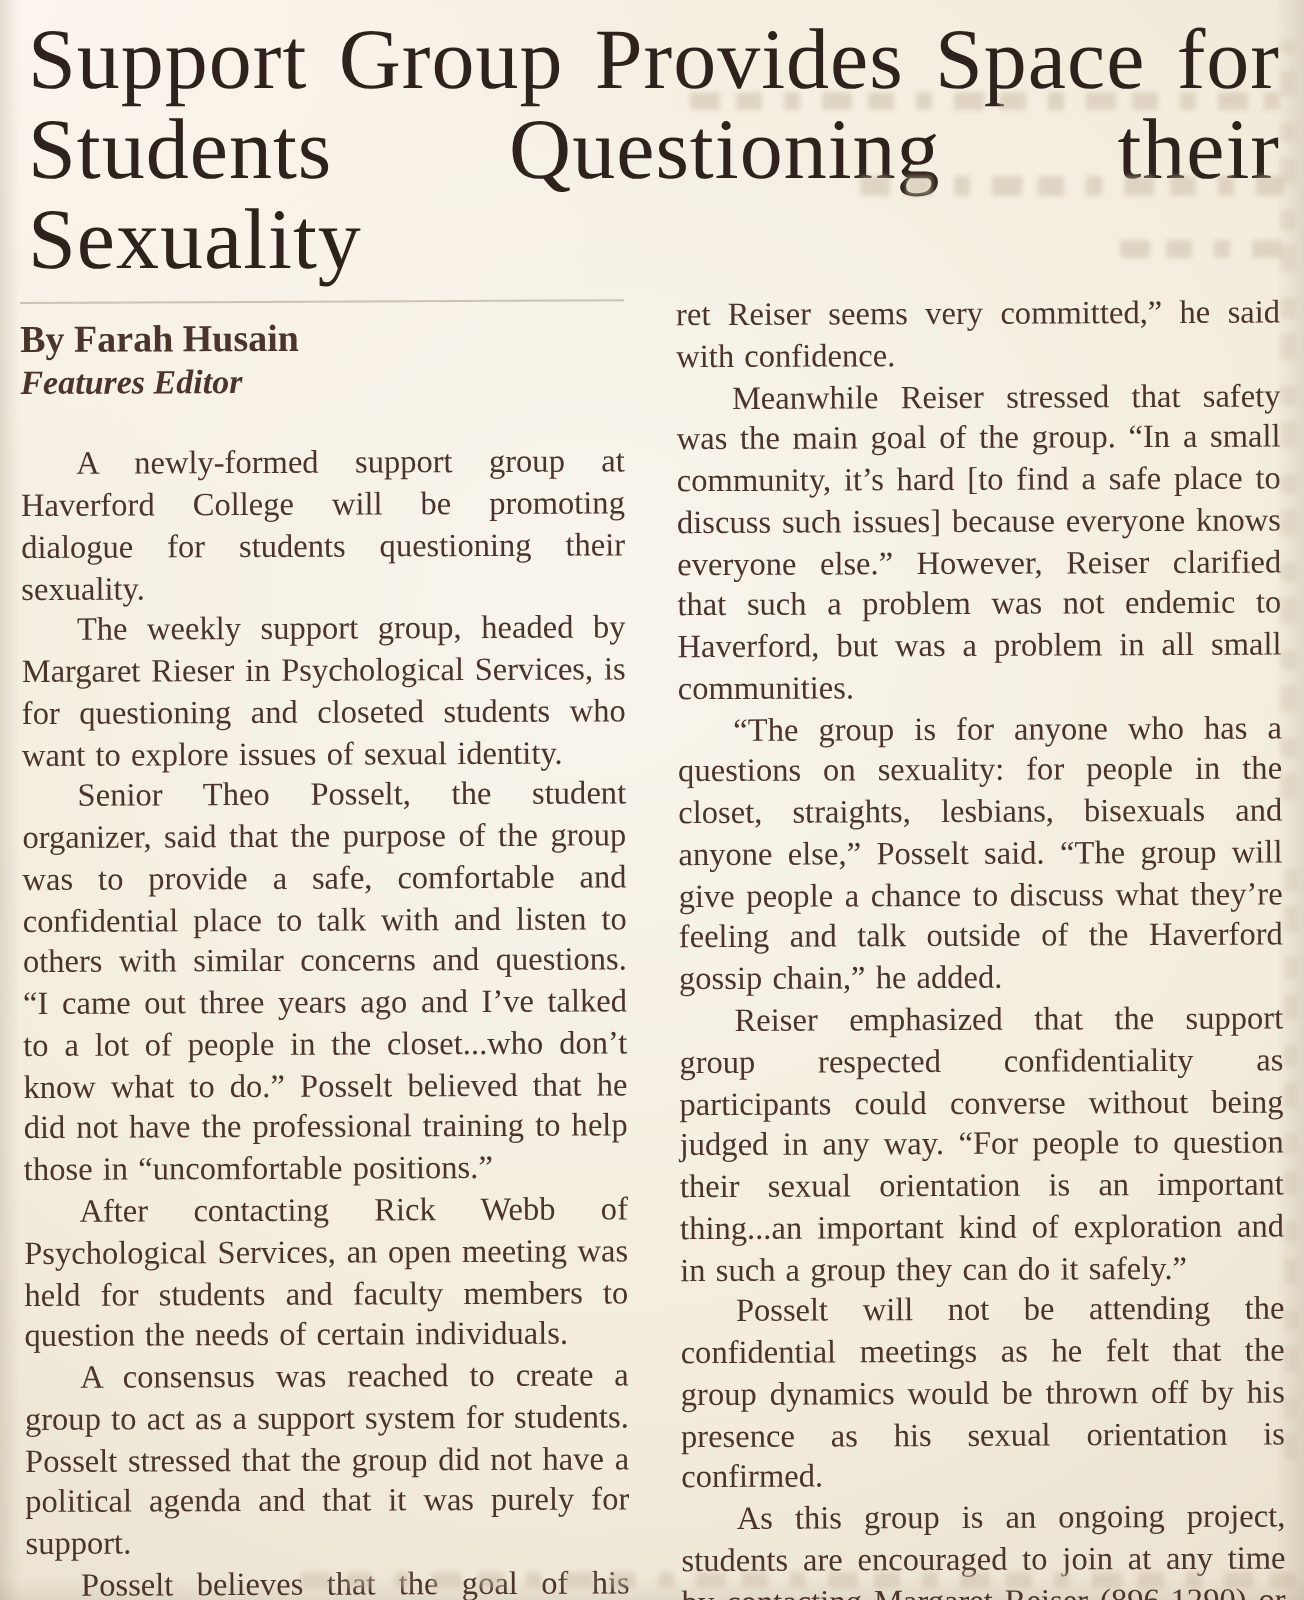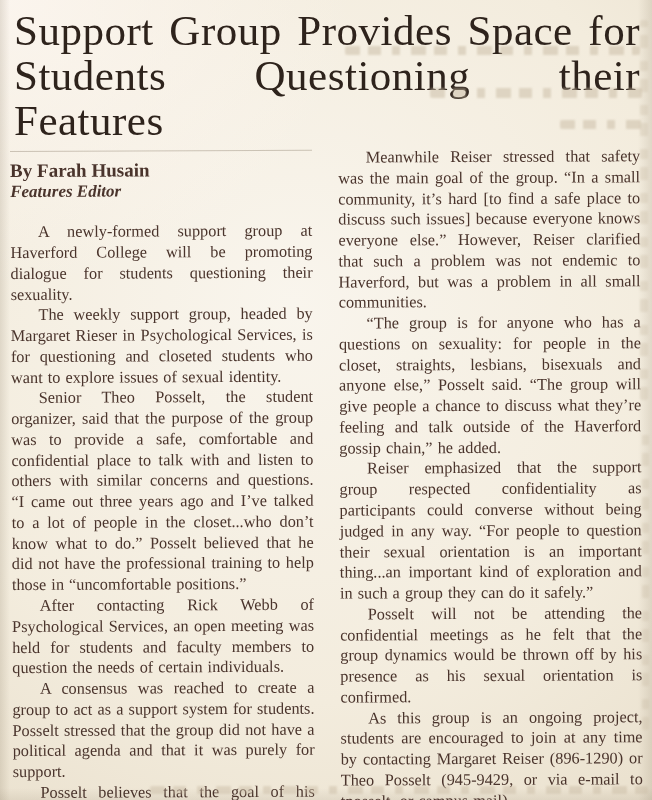--- a/index.html
+++ b/index.html
@@ -92,40 +92,41 @@
   .g5{left:150px; top:786px; width:498px; height:8px; opacity:.45;}
   .g6{left:642px; top:430px; width:7px;   height:300px;}
 </style>
 </head>
 <body>
 
 <div class="page">
 
   <h1 class="headline">
     <div class="hl-line">Support Group Provides Space for</div>
-    <div class="hl-line">Students Questioning their Features</div>
+    <div class="hl-line">Students Questioning their Sexuality</div>
   </h1>
 
   <div class="cols">
 
     <div class="col">
       <div class="byline-rule"></div>
       <div class="byline">
         <div class="byline-author">By Farah Husain</div>
         <div class="byline-role">Features Editor</div>
       </div>
       <p>A newly-formed support group at Haverford College will be promoting dialogue for students questioning their sexuality.</p>
       <p>The weekly support group, headed by Margaret Rieser in Psychological Services, is for questioning and closeted students who want to explore issues of sexual identity.</p>
       <p>Senior Theo Posselt, the student organizer, said that the purpose of the group was to provide a safe, comfortable and confidential place to talk with and listen to others with similar concerns and questions. “I came out three years ago and I’ve talked to a lot of people in the closet...who don’t know what to do.” Posselt believed that he did not have the professional training to help those in “uncomfortable positions.”</p>
       <p>After contacting Rick Webb of Psychological Services, an open meeting was held for students and faculty members to question the needs of certain individuals.</p>
       <p>A consensus was reached to create a group to act as a support system for students. Posselt stressed that the group did not have a political agenda and that it was purely for support.</p>
       <p>Posselt believes that the goal of his effort is to keep it running after he graduates. “I want this to be a long term thing and Marga-</p>
     </div>
 
     <div class="col">
+      <p class="continuation">ret Reiser seems very committed,” he said with confidence.</p>
       <p>Meanwhile Reiser stressed that safety was the main goal of the group. “In a small community, it’s hard [to find a safe place to discuss such issues] because everyone knows everyone else.” However, Reiser clarified that such a problem was not endemic to Haverford, but was a problem in all small communities.</p>
       <p>“The group is for anyone who has a questions on sexuality: for people in the closet, straights, lesbians, bisexuals and anyone else,” Posselt said. “The group will give people a chance to discuss what they’re feeling and talk outside of the Haverford gossip chain,” he added.</p>
       <p>Reiser emphasized that the support group respected confidentiality as participants could converse without being judged in any way. “For people to question their sexual orientation is an important thing...an important kind of exploration and in such a group they can do it safely.”</p>
       <p>Posselt will not be attending the confidential meetings as he felt that the group dynamics would be thrown off by his presence as his sexual orientation is confirmed.</p>
       <p>As this group is an ongoing project, students are encouraged to join at any time by contacting Margaret Reiser (896-1290) or Theo Posselt (945-9429, or via e-mail to tposselt, or campus mail).</p>
     </div>
 
   </div>
 
   <div class="ghost g1"></div>

